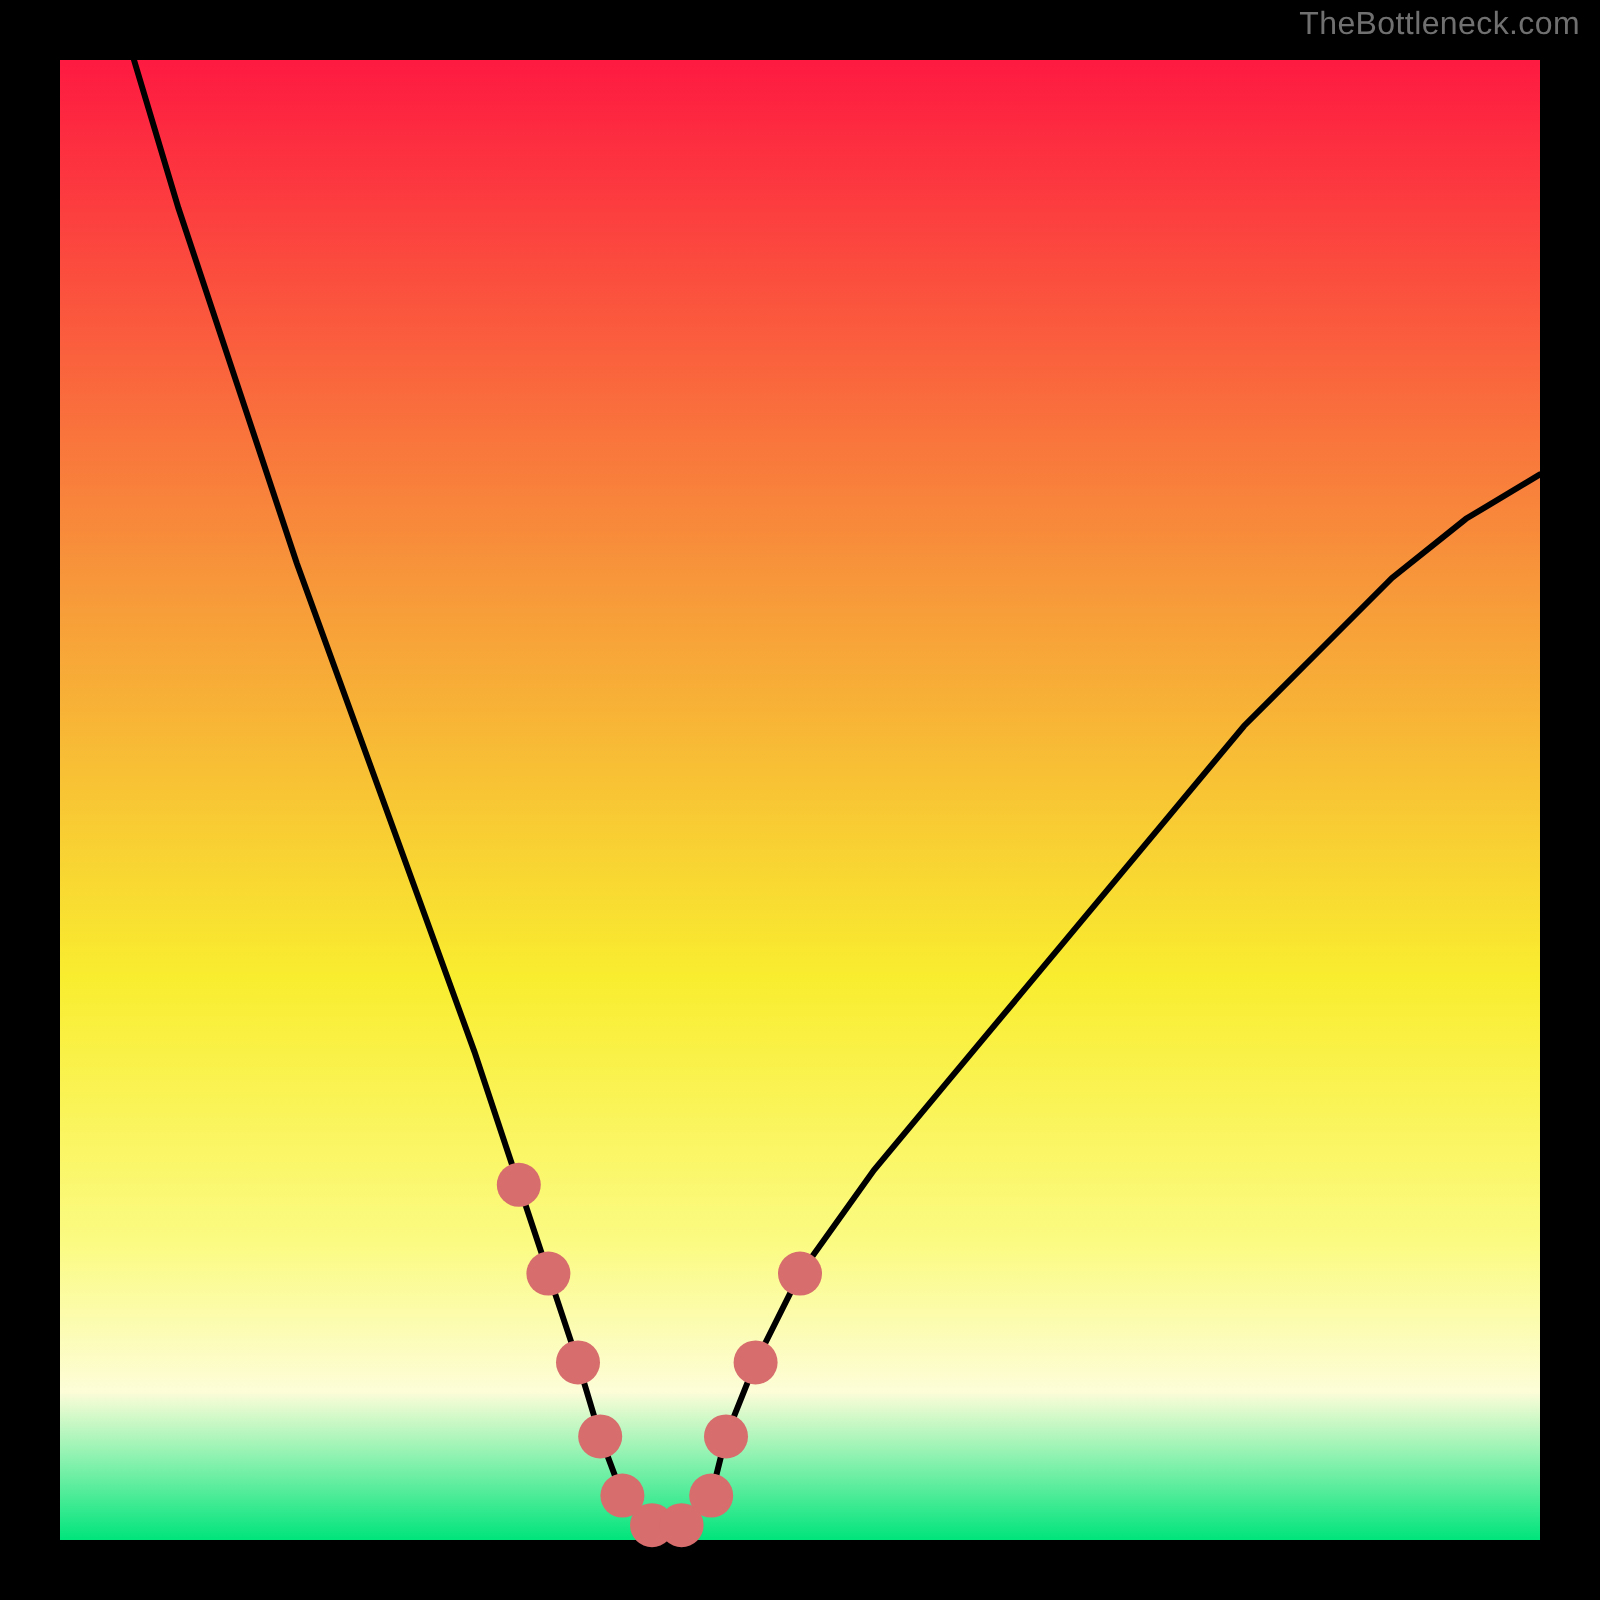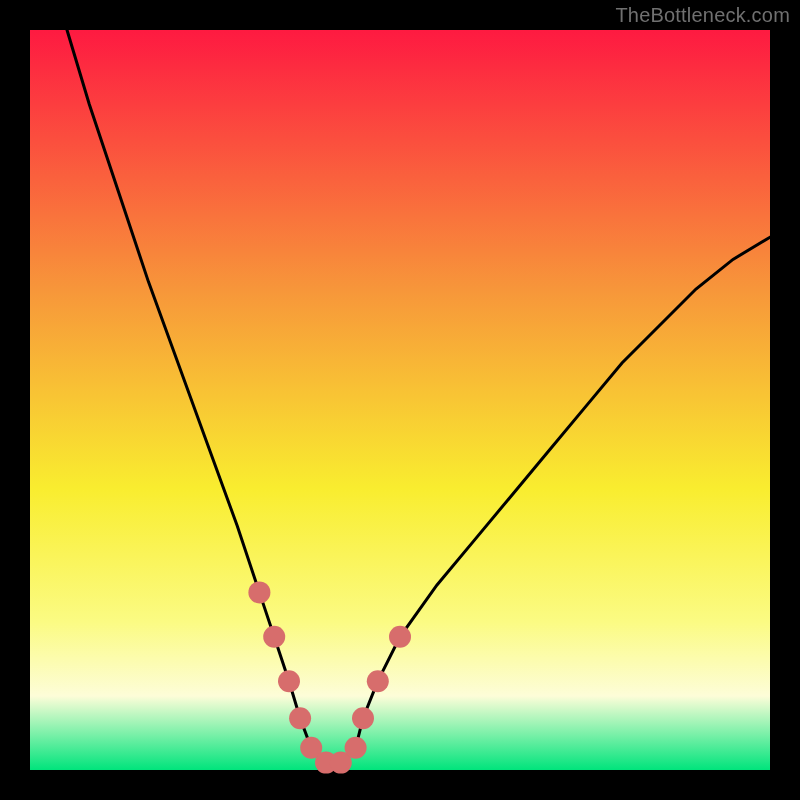--- a/index.html
+++ b/index.html
@@ -17,21 +17,21 @@
     height: 800px;
   }
   svg {
     display: block;
   }
   .watermark {
     position: absolute;
     top: 4px;
     right: 10px;
     color: #707070;
-    font-size: 20px;
+    font-size: 16px;
     letter-spacing: 0.2px;
     font-weight: 400;
     user-select: none;
   }
 </style>
 </head>
 <body>
 
 <div class="canvas-wrap">
   <svg id="chart-svg" width="800" height="800" viewBox="0 0 800 800">

